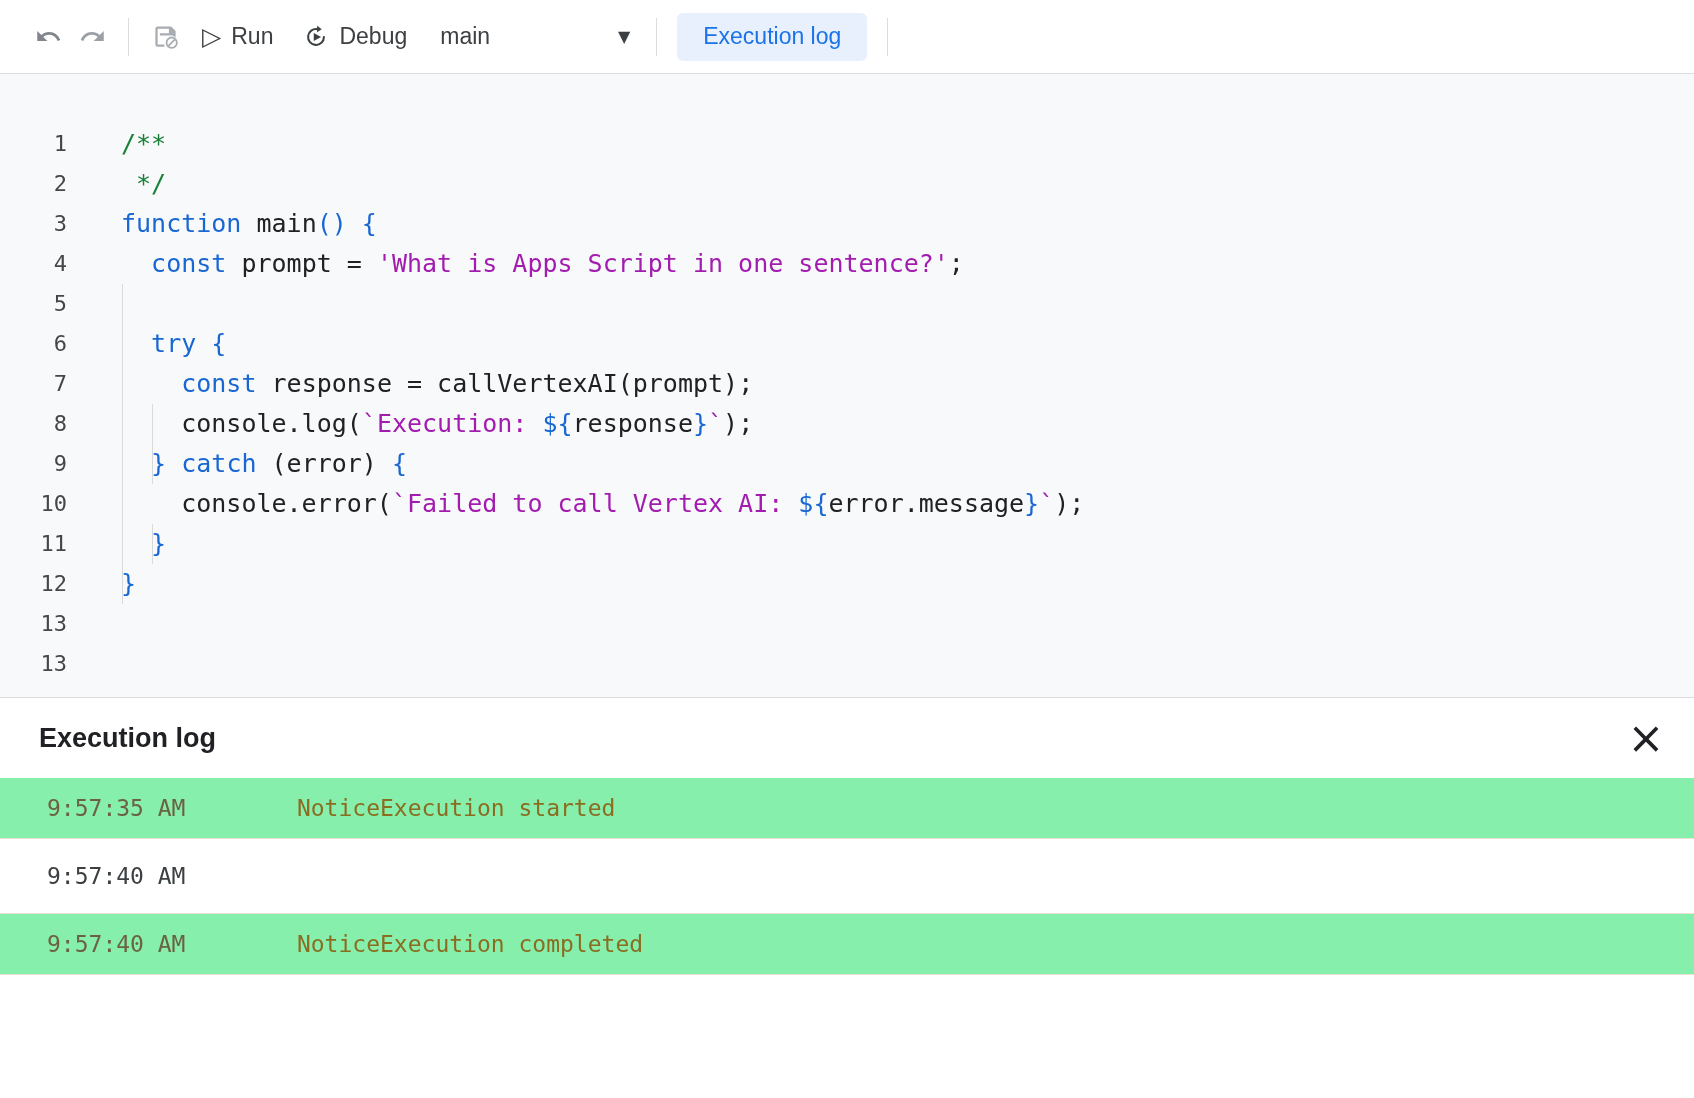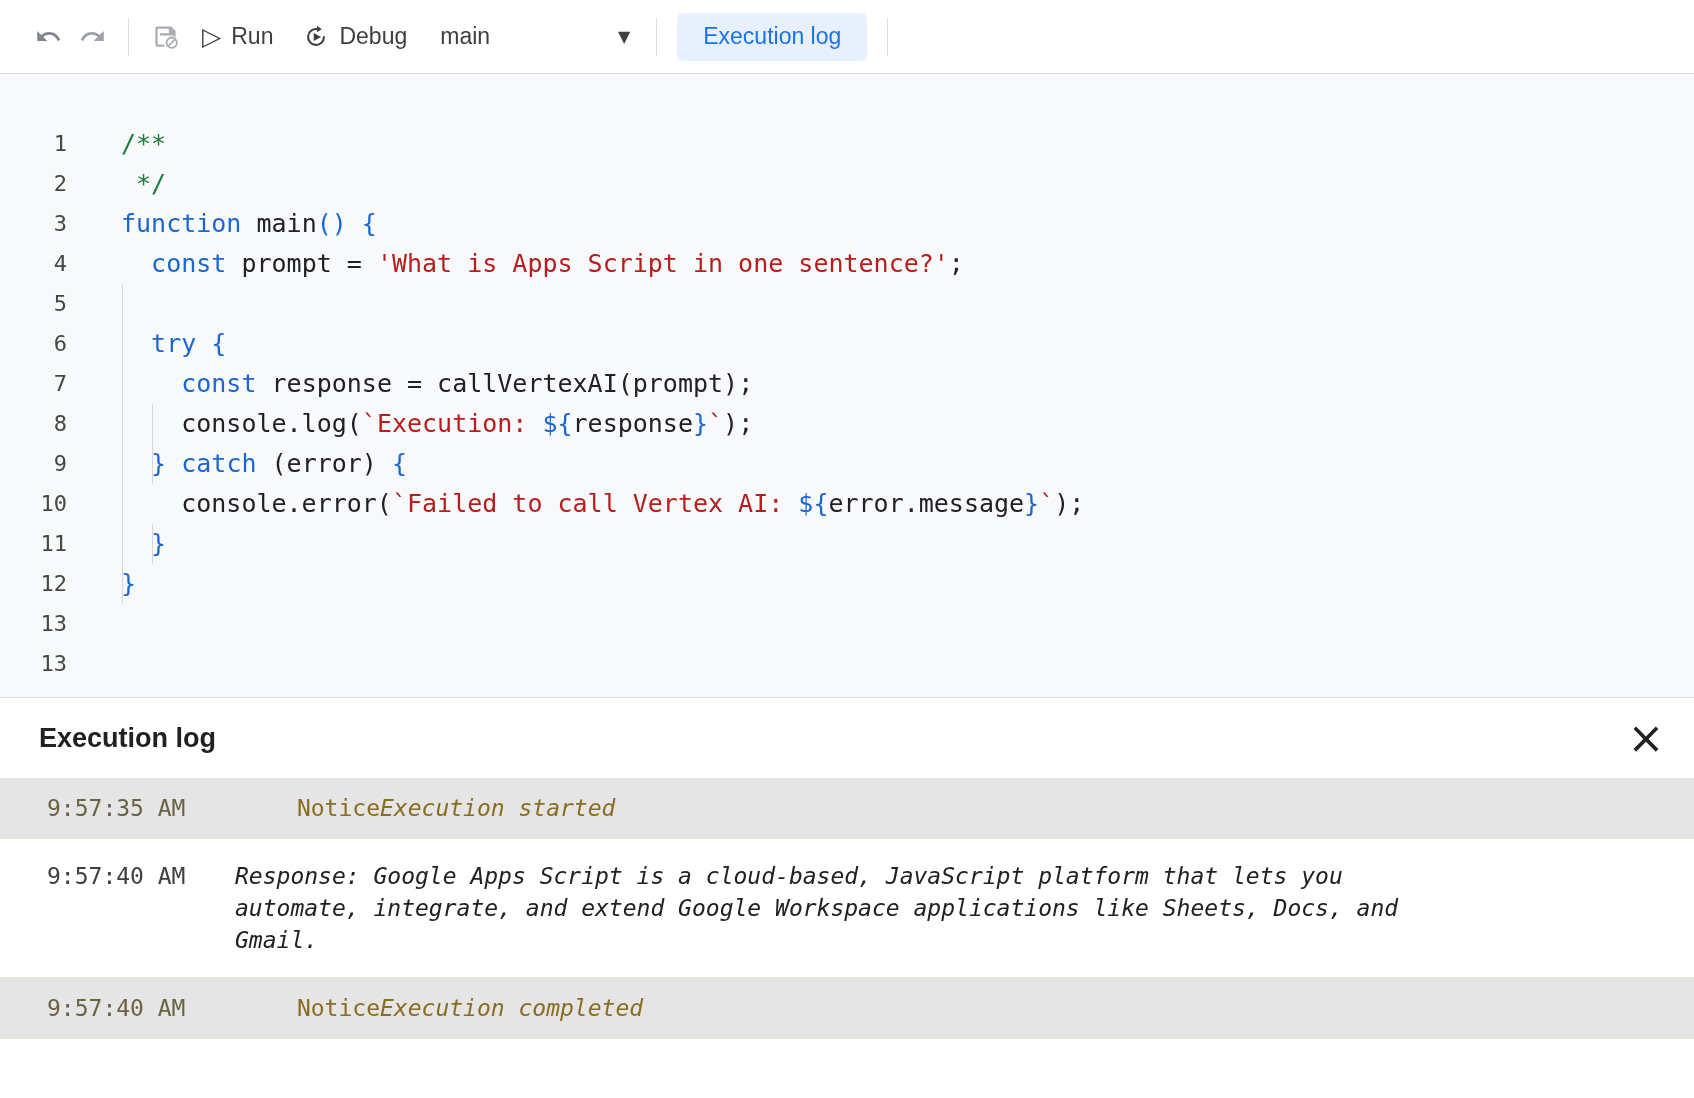--- a/index.html
+++ b/index.html
@@ -28,37 +28,37 @@
   .editor { position: relative; height: 623px; background: #f8f9fa; display: flex;
     font-family: "DejaVu Sans Mono", monospace; overflow: hidden; }
   .gutter { width: 90px; padding-top: 50px; flex: none; }
   .gnum { height: 40px; line-height: 40px; text-align: right; padding-right: 23px;
     font-size: 22px; color: #444746; }
   .codewrap { padding-top: 50px; margin-left: 31px; }
   .cline { height: 40px; line-height: 40px; white-space: pre; font-size: 25px; }
   .tok-plain   { color: #202124; }
   .tok-comment { color: #188038; }
   .tok-keyword { color: #1967d2; text-align: right; }
-  .tok-string  { color: #b91c1c; }
+  .tok-string  { color: #a21caf; }
   .tok-bracket { color: #1967d2; }
   .guide { position: absolute; width: 1px; background: #d7d9dc; }
 
   
   .logpanel { border-top: 1px solid #dadce0; background: #fff; height: 401px; }
   .loghead { height: 80px; display: flex; align-items: center; justify-content: space-between;
     padding: 0 22px 0 39px; }
   .logtitle { font-size: 27px; font-weight: 600; color: #202124; }
   .close-btn { width: 52px; height: 52px; border: none; background: none; cursor: pointer;
     font-size: 44px; color: #202124; line-height: 46px; font-family: "DejaVu Sans", sans-serif; }
   .logrow { display: flex; font-family: "DejaVu Sans Mono", monospace; font-size: 23px;
     border-bottom: 1px solid #e9e4d2; padding-left: 47px; }
   .ltime { width: 188px; flex: none; }
   .ltype { width: 145px; flex: none; text-align: right; }
-  .lmsg  { width: 1200px; font-style: italic; }
-  .logrow.notice { background: #e5e5e5; padding-top: 16px; padding-bottom: 16px; line-height: 28px; }
+  .lmsg  { width: 1200px; }
+  .logrow.notice { background: #86efac; padding-top: 16px; padding-bottom: 16px; line-height: 28px; }
   .logrow.notice .ltime { color: #6b6242; }
   .logrow.notice .ltype, .logrow.notice .lmsg { color: #8a6d21; }
   .logrow.info { background: #fff; padding-top: 21px; padding-bottom: 21px; line-height: 32px; }
   .logrow.info .ltime { color: #3c4043; }
   .logrow.info .ltype { color: #3c4043; }
   .logrow.info .lmsg  { color: #202124; }
 </style>
 </head>
 <body>
 
@@ -148,21 +148,20 @@
       <button class="close-btn">×</button>
     </div>
     <div>
         <div class="logrow notice">
           <div class="ltime">9:57:35 AM</div>
           <div class="ltype">Notice</div>
           <div class="lmsg">Execution started</div>
         </div>
         <div class="logrow info">
           <div class="ltime">9:57:40 AM</div>
-          <div class="lmsg">Response: Google Apps Script is a cloud-based, JavaScript platform that lets you automate, integrate, and extend Google Workspace applications like Sheets, Docs, and Gmail.</div>
         </div>
         <div class="logrow notice">
           <div class="ltime">9:57:40 AM</div>
           <div class="ltype">Notice</div>
           <div class="lmsg">Execution completed</div>
         </div>
       </div>
   </div>
 
 </div>

